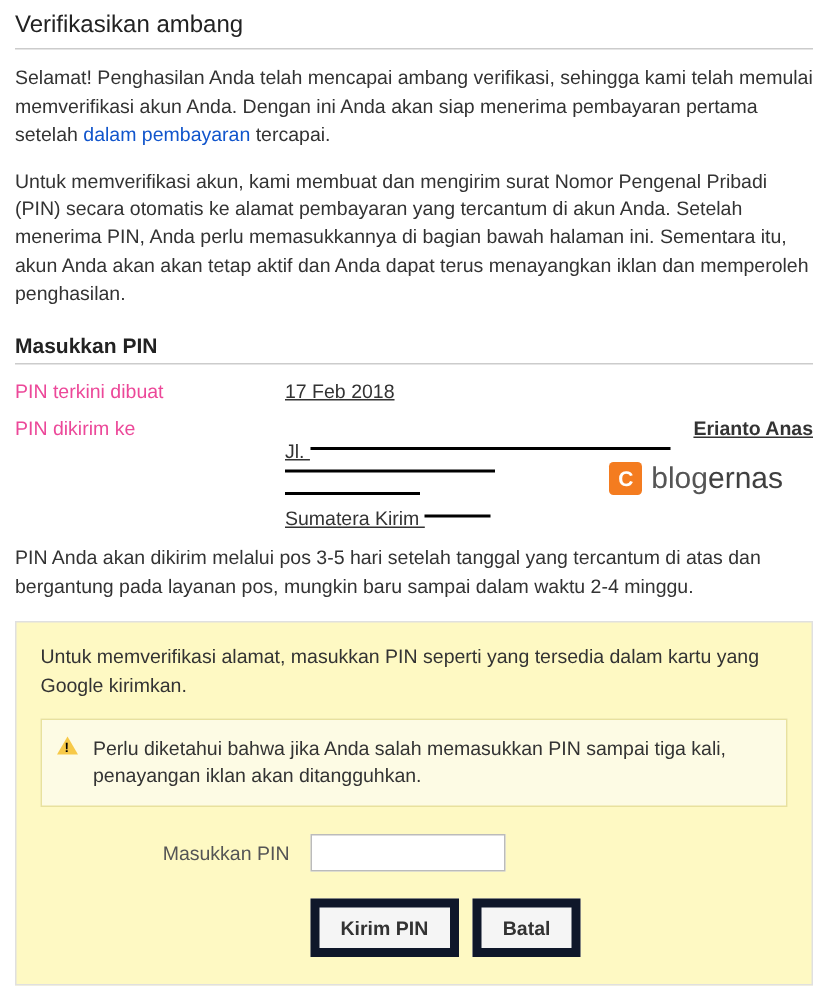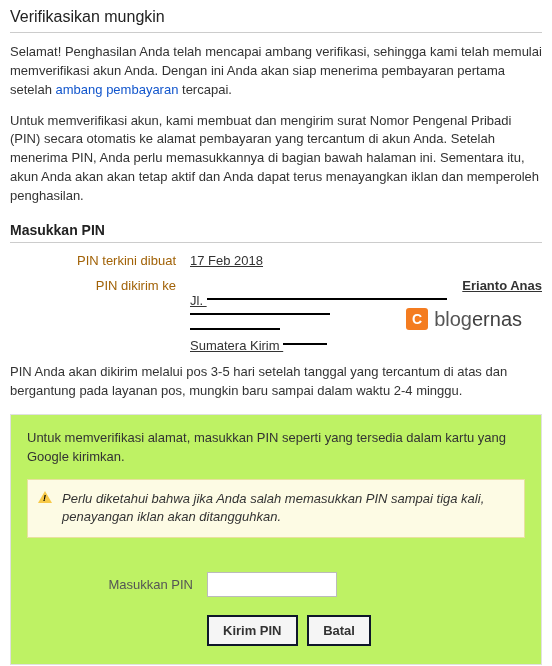--- a/index.html
+++ b/index.html
@@ -24,21 +24,21 @@
     font-weight: bold;
     color: #222;
     border-bottom: 1px solid #ccc;
     padding-bottom: 4px;
     margin-top: 16px;
     margin-bottom: 10px;
   }
   p { margin-bottom: 12px; line-height: 1.45; }
   a.link { color: #1155cc; text-decoration: none; }
   .info-row { display: flex; margin-bottom: 10px; }
-  .info-label { width: 180px; text-align: right; color: #a16207; padding-right: 14px; font-size: 13px; }
+  .info-label { width: 180px; text-align: left; color: #ec4899; padding-right: 14px; font-size: 13px; }
   .info-value { flex: 1; font-size: 13px; position: relative; text-decoration: underline; }
   .info-value .bold { font-weight: bold; text-align: right; }
   .redacted {
     display: inline-block;
     height: 10px;
     background: transparent;
     border-top: 2px solid #000;
     position: relative;
     top: 3px;
   }
@@ -58,35 +58,34 @@
     color: #fff; font-weight: bold; font-size: 14px;
     font-family: Arial, sans-serif;
   }
   .watermark .text {
     font-size: 20px;
     color: #555;
     font-family: "Trebuchet MS", sans-serif;
   }
   .watermark .text .accent { color: #404040; }
   .form-panel {
-    background: #bef264;
+    background: #fef9c3;
     border: 1px solid #e0e0e0;
     padding: 14px 16px 18px;
     margin-top: 14px;
   }
   .form-panel p.instr { margin-bottom: 12px; font-size: 13px; }
   .warn-box {
     background: #fdfbe4;
     border: 1px solid #e8e19e;
     padding: 10px 10px 10px 34px;
     position: relative;
     font-size: 13px;
     line-height: 1.4;
-    margin-bottom: 34px;
-    font-style: italic;
+    margin-bottom: 18px;
   }
   .warn-box .warn-icon {
     position: absolute;
     left: 10px; top: 11px;
     width: 0; height: 0;
     border-left: 7px solid transparent;
     border-right: 7px solid transparent;
     border-bottom: 12px solid #f7c948;
   }
   .warn-box .warn-icon::after {
@@ -114,36 +113,36 @@
     padding: 4px 6px;
     border: 1px solid #bbb;
     background: #fff;
     font-size: 13px;
   }
   .button-row {
     padding-left: 180px;
   }
   button.btn {
     background: #f5f5f5;
-    border: 2px solid #0f172a;
+    border: 6px solid #0f172a;
     padding: 6px 14px;
     font-size: 13px;
     font-weight: bold;
     color: #333;
     cursor: pointer;
     margin-right: 6px;
   }
 </style>
 </head>
 <body>
 
-<h2 class="page-title">Verifikasikan mungkin</h2>
+<h2 class="page-title">Verifikasikan ambang</h2>
 
 <p>
-  <span>Selamat! Penghasilan Anda telah mencapai ambang verifikasi, sehingga kami telah memulai memverifikasi akun Anda. Dengan ini Anda akan siap menerima pembayaran pertama setelah </span><a href="#" class="link">ambang pembayaran</a><span> tercapai.</span>
+  <span>Selamat! Penghasilan Anda telah mencapai ambang verifikasi, sehingga kami telah memulai memverifikasi akun Anda. Dengan ini Anda akan siap menerima pembayaran pertama setelah </span><a href="#" class="link">dalam pembayaran</a><span> tercapai.</span>
 </p>
 
 <p>Untuk memverifikasi akun, kami membuat dan mengirim surat Nomor Pengenal Pribadi (PIN) secara otomatis ke alamat pembayaran yang tercantum di akun Anda. Setelah menerima PIN, Anda perlu memasukkannya di bagian   bawah halaman ini. Sementara itu, akun Anda akan akan tetap aktif dan Anda dapat terus menayangkan iklan dan memperoleh penghasilan.</p>
 
 <h2 class="section-title">Masukkan PIN</h2>
 
 <div class="info-row">
   <div class="info-label">PIN terkini dibuat</div>
   <div class="info-value">17 Feb 2018</div>
 </div>

